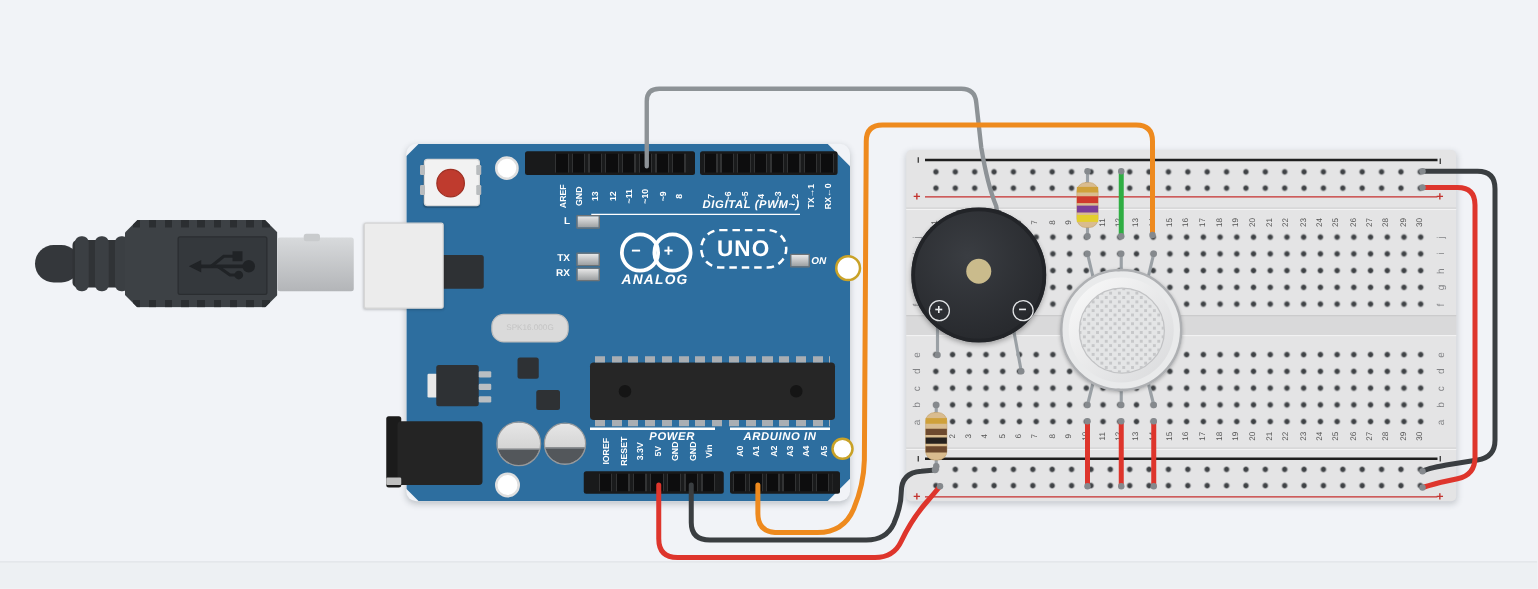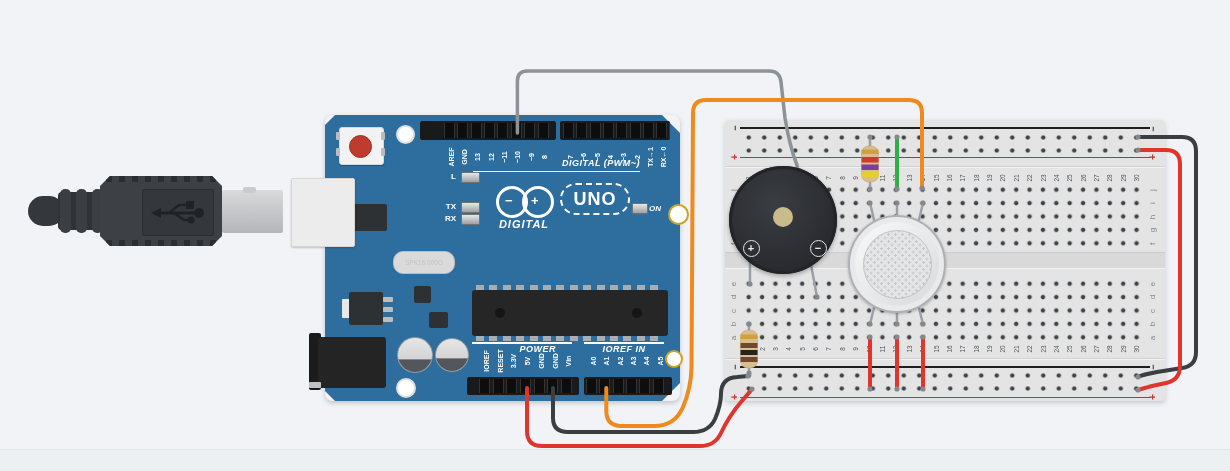--- a/index.html
+++ b/index.html
@@ -177,36 +177,36 @@
       <span class="rot pinlab" style="left: 632.9px; top: 361px;">A3</span>
       <span class="rot pinlab" style="left: 646.2px; top: 361px;">A4</span>
       <span class="rot pinlab" style="left: 659.5px; top: 361px;">A5</span>
     </div>
 
   <div class="ard-text" style="left:473px;top:157.5px;width:167px;font-size:9px;text-align:right;letter-spacing:.5px">DIGITAL (PWM~)</div>
   <div class="wline" style="left:473px;top:170.5px;width:167px"></div>
   <div class="wline" style="left:472px;top:342px;width:100px"></div>
   <div class="ard-text" style="left:456px;top:344px;width:100px;font-size:9px;text-align:right;letter-spacing:.5px">POWER</div>
   <div class="wline" style="left:584px;top:342px;width:80px"></div>
-  <div class="ard-text" style="left:584px;top:344px;width:80px;font-size:9px;text-align:center;letter-spacing:.5px">IOREF IN</div>
+  <div class="ard-text" style="left:584px;top:344px;width:80px;font-size:9px;text-align:center;letter-spacing:.5px">ARDUINO IN</div>
 
   <div class="ledlab" style="left:440px;top:172px">L</div>
   <div class="led" style="left:461px;top:172px"></div>
   <div class="ledlab" style="left:440px;top:202px">TX</div>
   <div class="led" style="left:461px;top:202px"></div>
   <div class="ledlab" style="left:440px;top:214px">RX</div>
   <div class="led" style="left:461px;top:214px"></div>
   <div class="led" style="left:632px;top:203px;width:14px"></div>
   <div class="ard-text" style="left:649px;top:204px;font-size:8px">ON</div>
 
   <div class="logo-circle" style="left:496px;top:186px"></div>
   <div class="logo-circle" style="left:522px;top:186px"></div>
   <div class="logo-glyph" style="left:505px;top:193px">−</div>
   <div class="logo-glyph" style="left:531px;top:193px">+</div>
-  <div class="ard-text" style="left:489px;top:218px;width:70px;font-size:11px;text-align:center;letter-spacing:1px">DIGITAL</div>
+  <div class="ard-text" style="left:489px;top:218px;width:70px;font-size:11px;text-align:center;letter-spacing:1px">ANALOG</div>
   <div class="abs uno-oval">UNO</div>
 
   <div class="abs chip" style="left:344px;top:204px;width:43px;height:27px"></div>
   <div class="abs crystal">SPK16.000G</div>
   <div class="abs mcu">
     <div class="mculegs" style="top:-5px"></div>
     <div class="mculegs" style="bottom:-5px"></div>
     <div class="dimple" style="left:23px;top:18px"></div>
     <div class="dimple" style="left:160px;top:18px"></div>
   </div>

